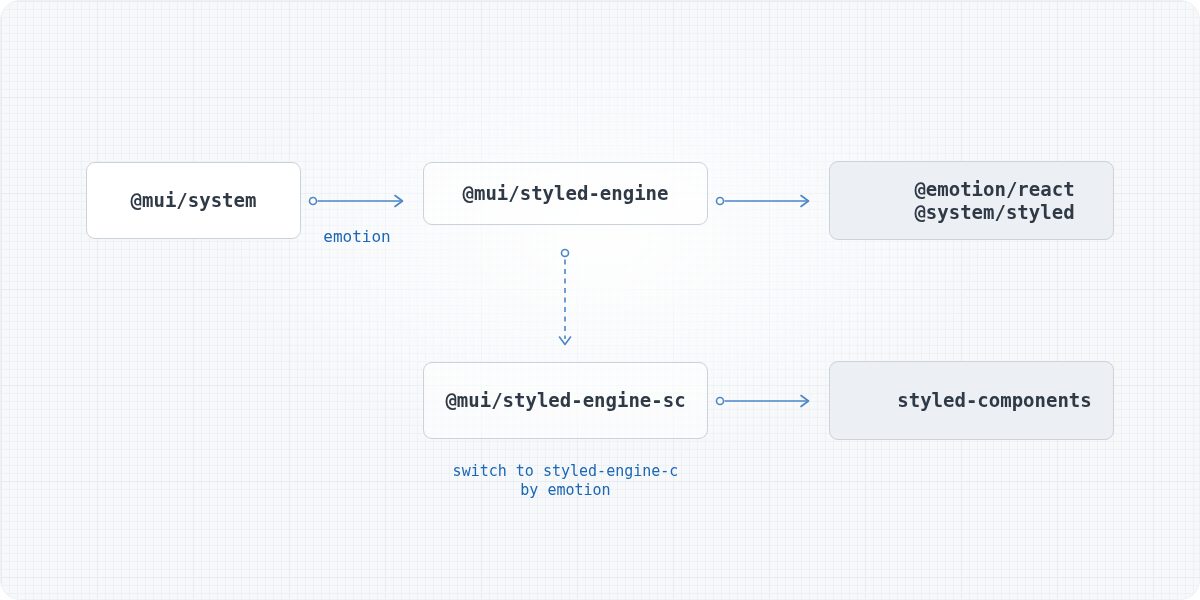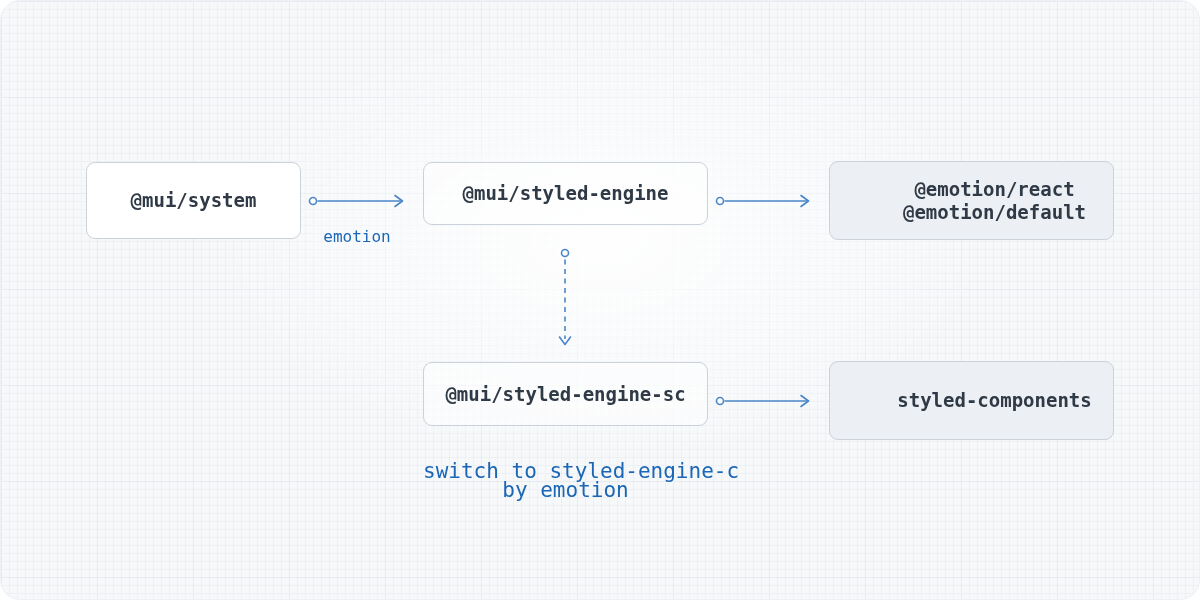--- a/index.html
+++ b/index.html
@@ -39,33 +39,33 @@
     text-align: center;
     white-space: nowrap;
   }
   .node--solid-white { background: #ffffff; }
   .node--glass { background: rgba(255,255,255,0.55); }
   .node--external { background: #eceff3; padding-left: 46px; }
 
   .node-mui-system        { left: 85px;  top: 161px; width: 215px; height: 77px; }
   .node-styled-engine     { left: 422px; top: 161px; width: 285px; height: 63px; }
   .node-emotion           { left: 828px; top: 160px; width: 285px; height: 79px; }
-  .node-styled-engine-sc  { left: 422px; top: 361px; width: 285px; height: 64px; }
+  .node-styled-engine-sc  { left: 422px; top: 361px; width: 285px; height: 77px; }
   .node-styled-components { left: 828px; top: 360px; width: 285px; height: 79px; }
 
   .edge-label {
     position: absolute;
     color: #1b66b5;
     font-size: 16px;
     font-weight: 400;
     text-align: center;
     white-space: nowrap;
   }
   .label-default { left: 308px; top: 226px; width: 96px; }
-  .label-caption { left: 422px; top: 461px; width: 285px; line-height: 19px; font-size: 21px; }
+  .label-caption { left: 422px; top: 461px; width: 285px; line-height: 19px; font-size: 15px; }
 
   svg.edges {
     position: absolute;
     left: 0; top: 0;
     width: 1200px; height: 600px;
     pointer-events: none;
   }
 </style>
 </head>
 <body>
@@ -102,21 +102,21 @@
   <div class="node node--solid-white node-mui-system">
     <span>@mui/system</span>
   </div>
 
   <div class="node node--glass node-styled-engine">
     <span>@mui/styled-engine</span>
   </div>
 
   <div class="node node--external node-emotion">
     <span>@emotion/react</span>
-    <span>@emotion/default</span>
+    <span>@system/styled</span>
   </div>
 
   <div class="node node--glass node-styled-engine-sc">
     <span>@mui/styled-engine-sc</span>
   </div>
 
   <div class="node node--external node-styled-components">
     <span>styled-components</span>
   </div>
 

